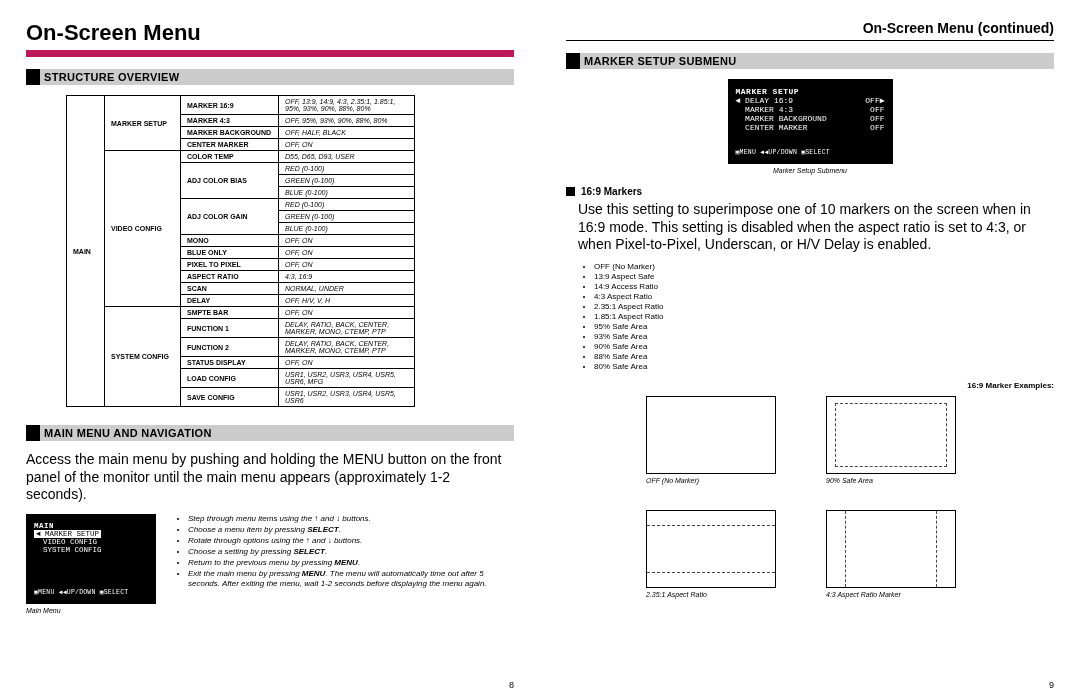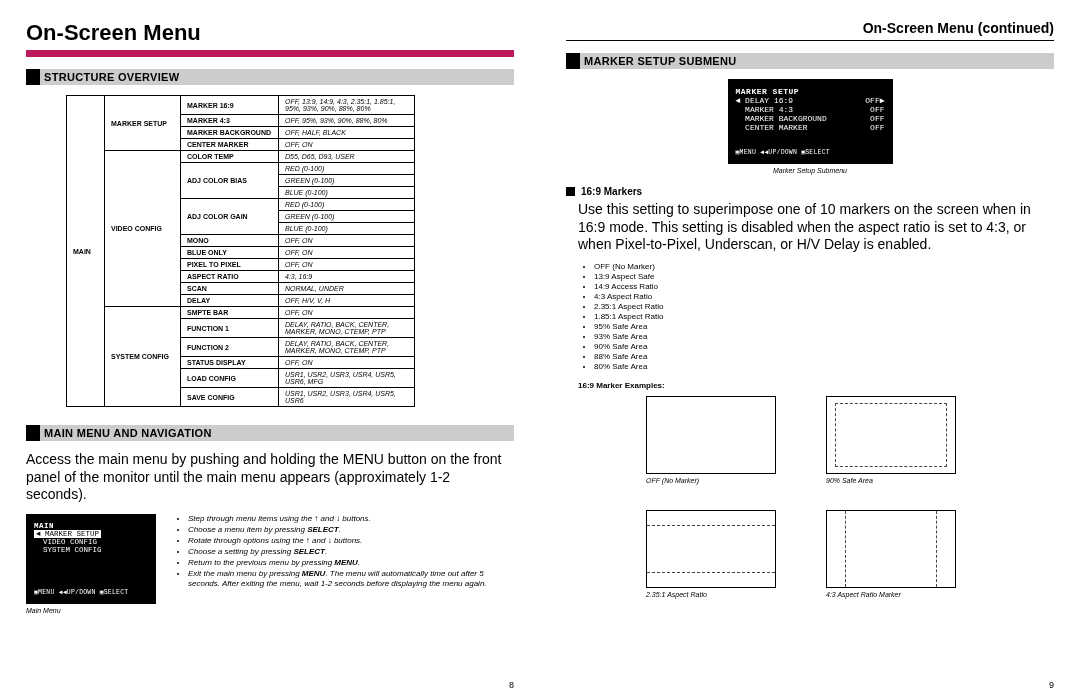--- a/index.html
+++ b/index.html
@@ -87,21 +87,21 @@
   .bullets li{ margin-bottom:1px; line-height:1.25;font-style:italic;}
   .body-text { font-size:14px; line-height:1.25; }
 
   
   .osd-wrap-right{ display:flex; flex-direction:column; align-items:center; margin-bottom:12px;}
   .osd.right{width:165px; height:85px; font-size:8px;}
   .subhead{display:flex; align-items:center; gap:6px; font-size:10px; font-weight:bold; margin:8px 0 4px;}
   .subhead::before{content:""; width:9px; height:9px; background:#000; display:inline-block;}
   .list-plain{list-style:disc; margin-left:28px; font-size:8px;}
   .list-plain li{margin-bottom:1px;}
-  .examples-label{font-size:8px; font-weight:bold; margin:10px 0 6px 12px;}
+  .examples-label{font-size:8px; font-weight:bold; margin:10px 0 6px 12px;text-align:right;}
   .thumb-grid{display:flex; flex-wrap:wrap; gap:26px 50px; margin-left:80px;}
   .thumb-col{display:flex; flex-direction:column; align-items:flex-start;}
   .thumb{width:130px; height:78px; border:1px solid #000; background:#fff; position:relative;}
   .thumb .inner-dash{position:absolute; border:1px dashed #444;}
   .thumb-caption{font-style:italic; font-size:7px; margin-top:3px;}
 </style>
 </head>
 <body>
 
 <div class="spread">

